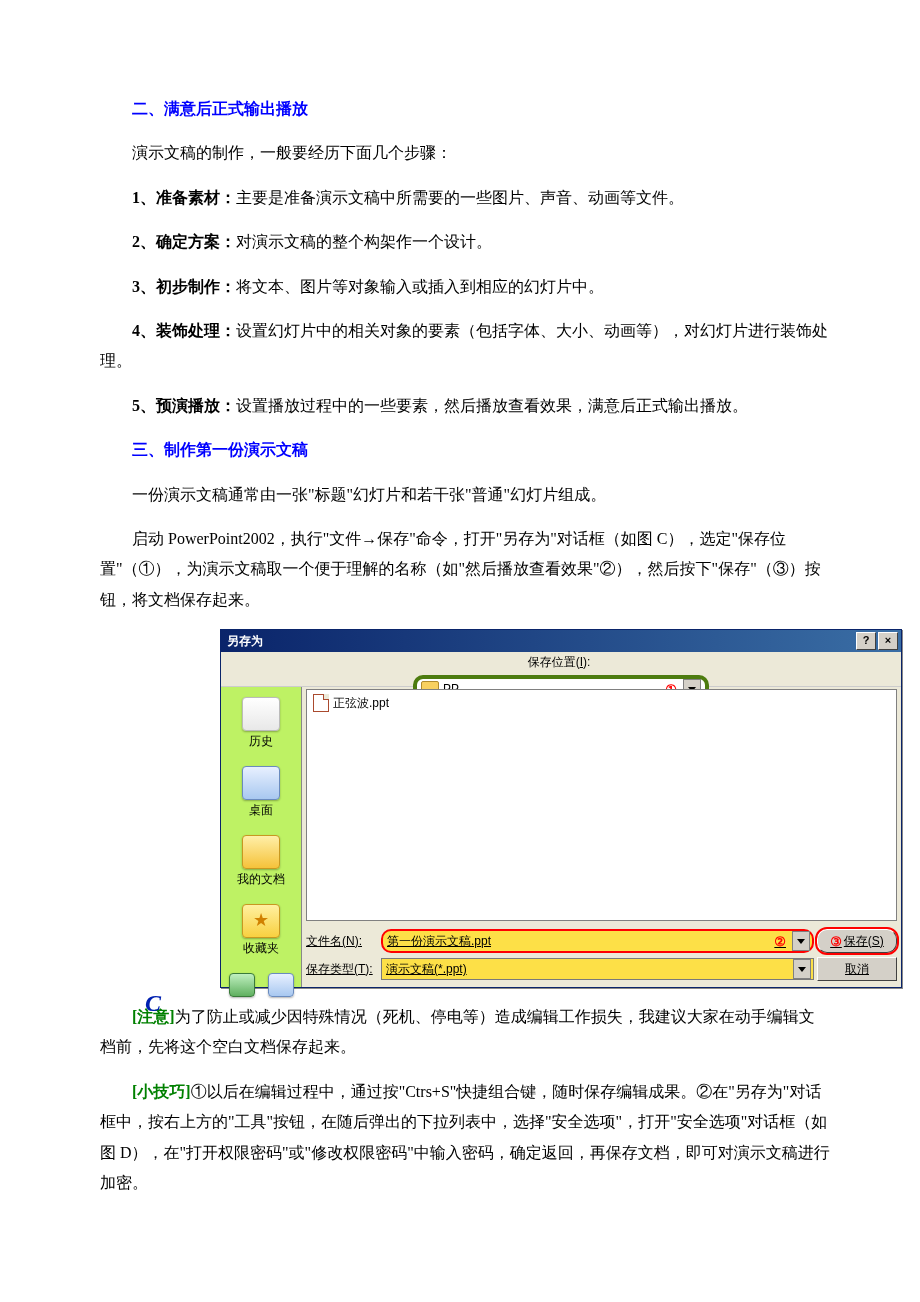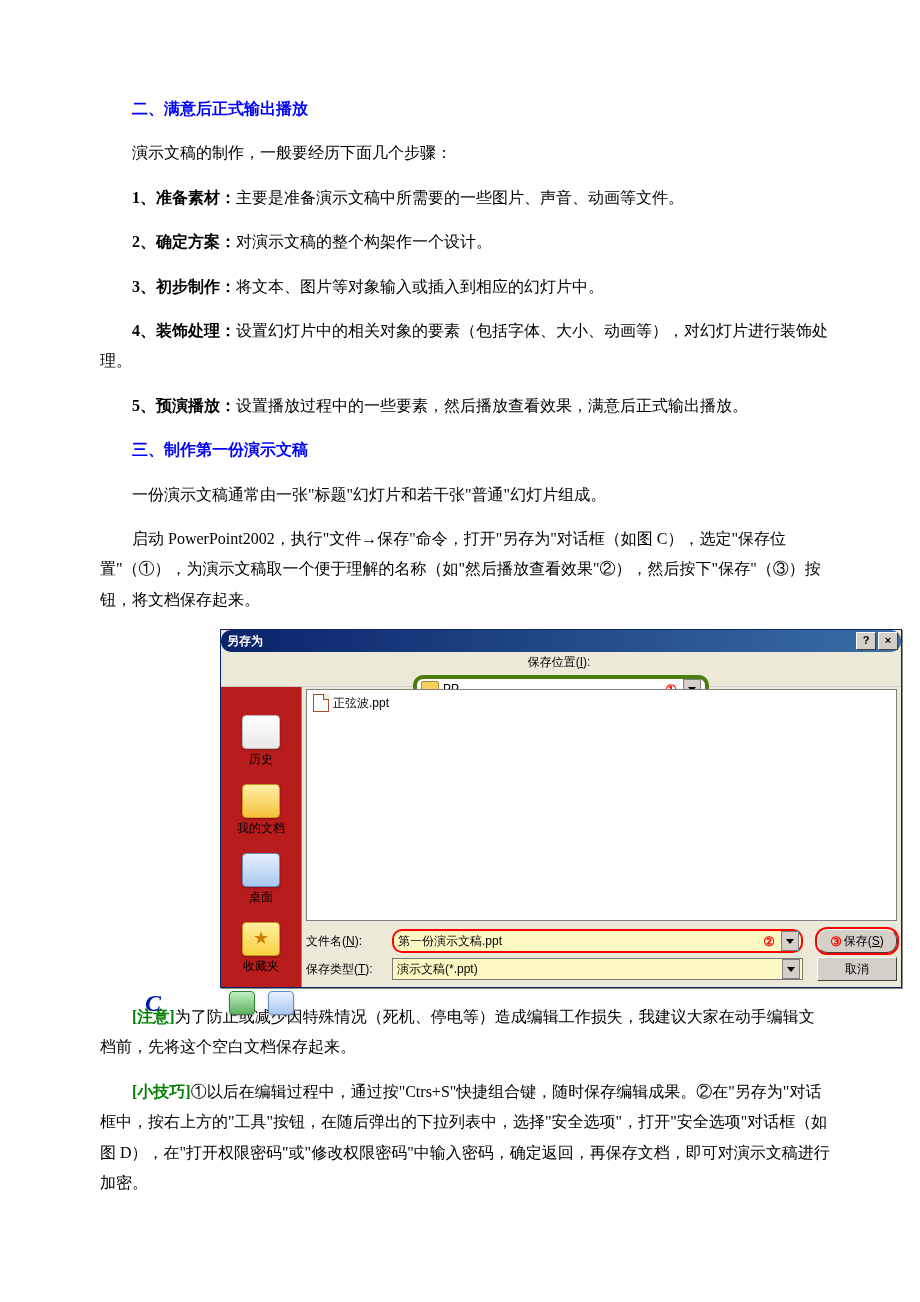--- a/index.html
+++ b/index.html
@@ -42,21 +42,20 @@
     box-shadow: 1px 1px 0 #888;
   }
   .titlebar {
     display: flex;
     align-items: center;
     height: 22px;
     background: linear-gradient(to right,#0A246A,#3A6EA5);
     color: #fff;
     padding: 0 3px 0 6px;
     font-weight: bold;
-    border-radius: 10px;
   }
   .titlebar .spacer { flex:1; }
   .tb-btn {
     width: 18px; height: 16px;
     background: #D4D0C8;
     border: 1px solid #fff;
     border-right-color:#404040;
     border-bottom-color:#404040;
     margin-left: 2px;
     text-align: center;
@@ -122,23 +121,23 @@
     border:1px solid transparent;
   }
   .tool-icon.gray { color:#888; }
   .tools-text { margin-left:2px; }
   .dlg-body {
     display:flex;
     height:300px;
   }
   .places-bar {
     width:80px;
-    background:#b91c1c;
+    background:#bef264;
     border-right:1px solid #888;
-    padding-top:22px;
+    padding-top:4px;
   }
   .place-item {
     text-align:center;
     padding:6px 2px 10px;
     font-size:12px;
     color:#000;
   }
   .place-icon {
     width:36px;height:32px;
     margin:0 auto 2px;
@@ -172,29 +171,29 @@
     width:14px;height:16px;
     background:#fff;
     border:1px solid #AA4A2E;
     position:relative;
   }
   .file-glyph::after{content:"";position:absolute;right:-1px;top:-1px;width:5px;height:5px;background:#ECE9D8;border-left:1px solid #AA4A2E;border-bottom:1px solid #AA4A2E;}
   .bottom-rows {
     padding:2px 4px 6px;
   }
   .b-row {
-    display:flex;align-items:center;margin-top:4px;gap:14px;
+    display:flex;align-items:center;margin-top:4px;gap:3px;text-decoration:underline;
   }
   .b-label { width:72px; text-align:left; }
   .combo {
     flex:1;
     display:flex;align-items:center;
     height:20px;
     border:1px solid #7A7A7A;
-    background:#fef9c3;
+    background:#fde047;
     padding:0 2px 0 4px;
   }
   .combo.red-ring {
     border:2px solid #ff0000;
     border-radius:10px;
   }
   .combo-text { flex:1; font-size:12px; }
   .dlg-btn {
     width:78px;height:22px;
     background:#D4D0C8;
@@ -280,26 +279,26 @@
     </span>
   </div>
 
   <div class="dlg-body">
     <div class="places-bar">
       <div class="place-item">
         <div class="place-icon ic-history"></div>
         <div>历史</div>
       </div>
       <div class="place-item">
+        <div class="place-icon ic-desktop"></div>
+        <div>桌面</div>
+      </div>
+      <div class="place-item">
         <div class="place-icon ic-docs"></div>
         <div>我的文档</div>
-      </div>
-      <div class="place-item">
-        <div class="place-icon ic-desktop"></div>
-        <div>桌面</div>
       </div>
       <div class="place-item">
         <div class="place-icon ic-fav"></div>
         <div>收藏夹</div>
       </div>
       <div class="place-item">
         <div class="places-net-row">
           <div class="place-icon ic-net" style="width:24px;height:22px"></div>
           <div class="place-icon ic-desktop" style="width:24px;height:22px"></div>
         </div>

